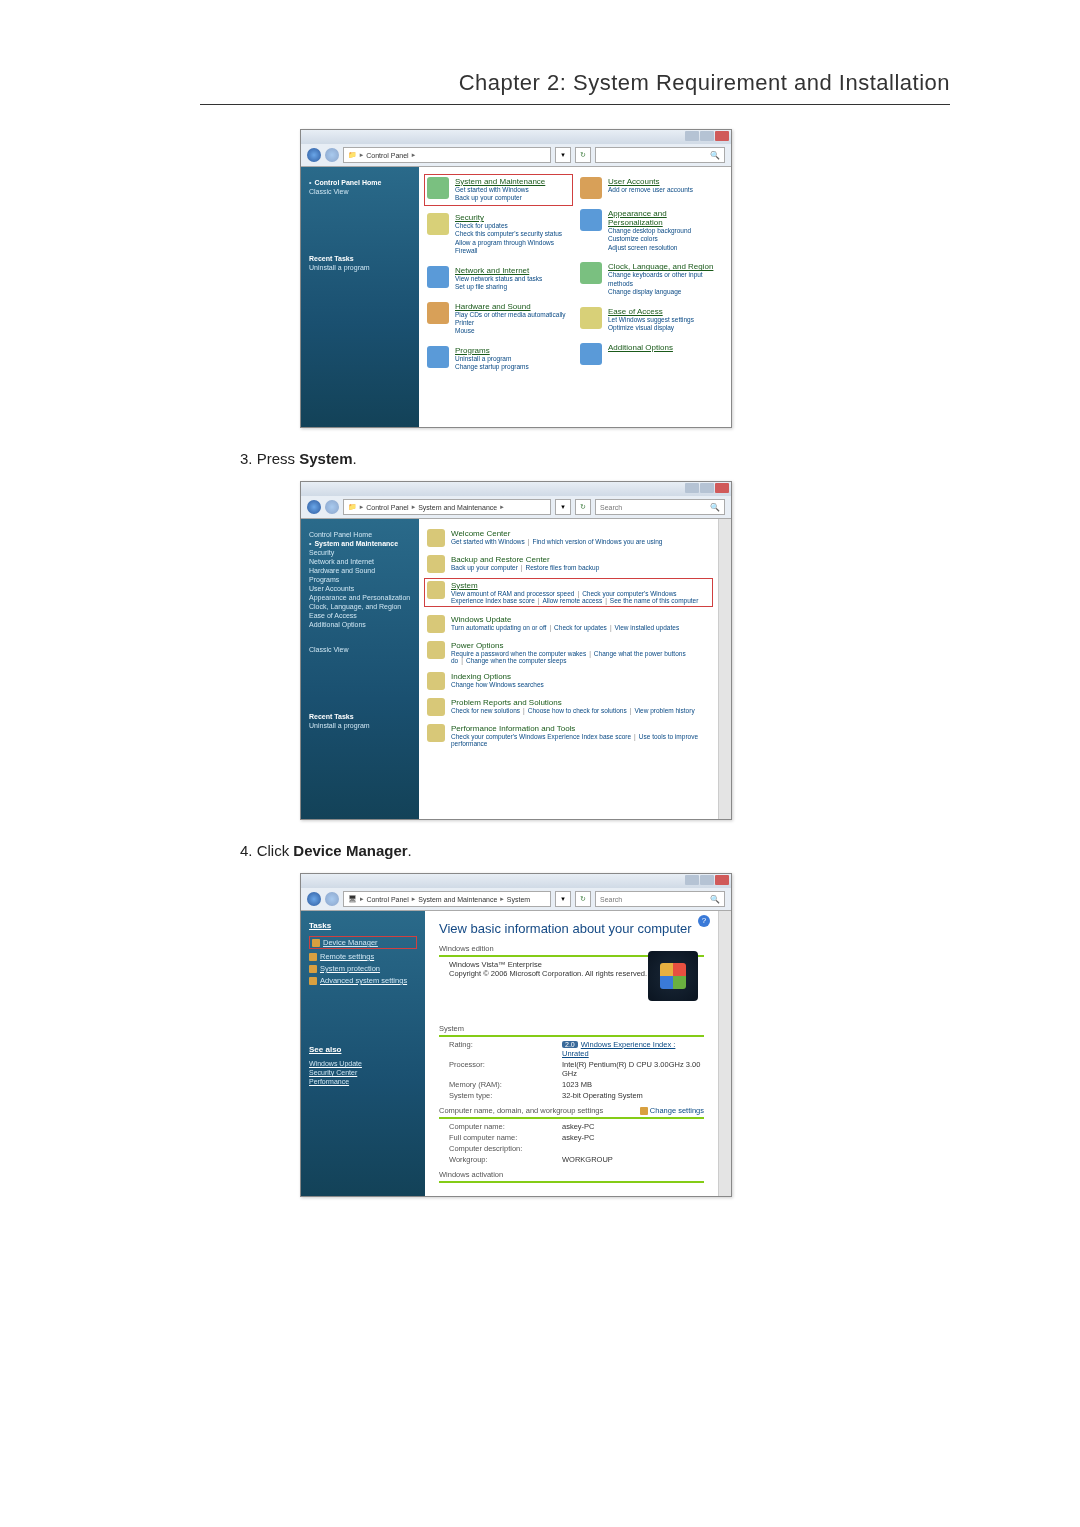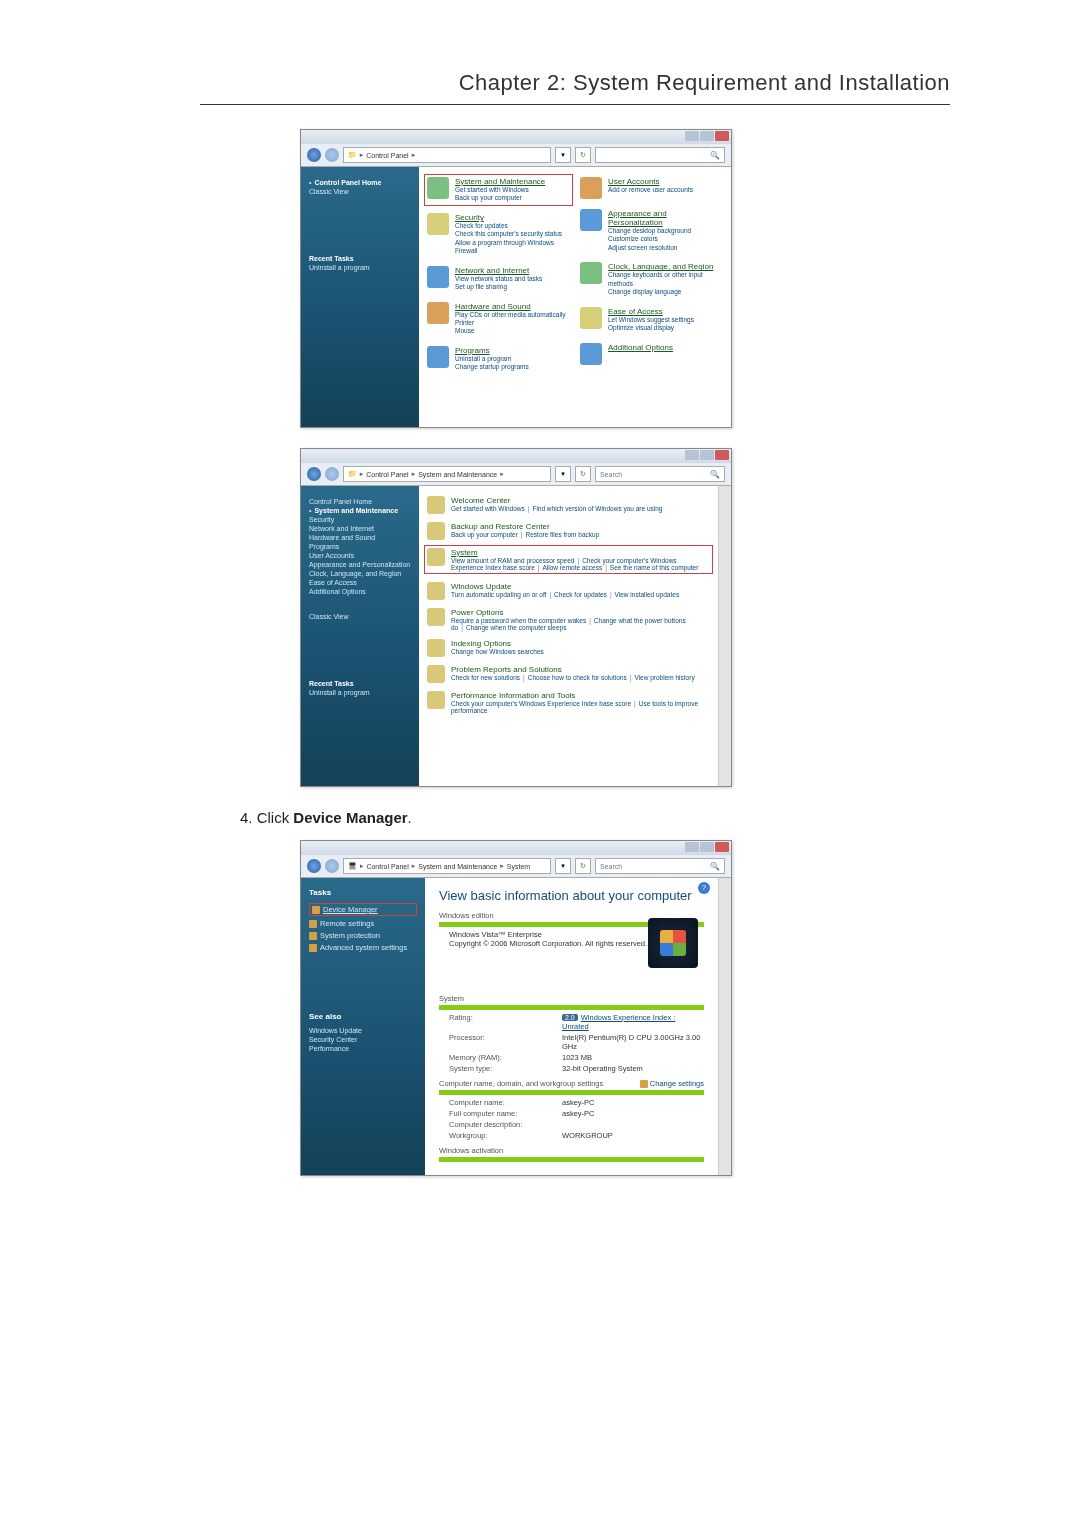--- a/index.html
+++ b/index.html
@@ -110,21 +110,21 @@
 
   .tasks-hdr { font-size: 8px; font-weight: bold; color: #fff; margin-bottom: 6px;}
   .tasks-item { color: #cfe6f3; font-size: 7.5px; margin: 3px 0; display:flex; align-items:center; gap:3px;}
   .tasks-item .shield { width:8px; height:8px; background:#d8a040; border-radius:1px;}
   .tasks-item.boxed { border: 1px solid #d04040; padding: 1px 2px; text-decoration: underline;}
   .seealso { margin-top: 60px;}
 
   
   .sys-main { flex: 1; background: #fff; padding: 10px 14px; font-size: 7.5px; color:#333;}
   .sys-hdr { color: #154a85; font-size: 13px; margin-bottom: 8px;}
-  .sys-section { color: #555; font-size: 7.5px; margin: 6px 0 3px 0; border-bottom:5px solid #84cc16; padding-bottom:2px;}
+  .sys-section { color: #555; font-size: 7.5px; margin: 6px 0 3px 0; border-bottom:2px solid #84cc16; padding-bottom:2px;}
   .sys-row { display: flex; margin: 2px 0;}
   .sys-label { width: 113px; color: #555;}
   .sys-val { flex:1; color:#333;}
   .sys-val a { color:#0a4a85; text-decoration:underline;}
   .winlogo { position:absolute; right:20px; width:50px; height:50px; background: radial-gradient(#1a2838,#0a1420); border-radius:4px; top: 40px;}
   .winlogo::after{ content:""; position:absolute; top:12px; left:12px; width:26px; height:26px; background: conic-gradient(#e85040 0 25%, #6ab040 25% 50%, #3a7ad8 50% 75%, #e8b040 75% 100%); border-radius:3px;}
   .help { position:absolute; right:8px; top:4px; width:12px;height:12px; background:#3a7ad8; color:#fff; border-radius:50%; font-size:8px; text-align:center; line-height:12px;}
   .scroll { width:12px; background:#e4e4e4; border-left:1px solid #ccc;}
   .change-link { color:#0a4a85; float:right;}
   .shield-inline { display:inline-block; width:8px; height:8px; background:#d8a040; border-radius:1px; vertical-align:middle;}
@@ -255,20 +255,23 @@
                 <div>
                   <div class="cp-title">Additional Options</div>
                 </div>
               </div>
             </div>
         </div>
       </div>
     </div>
   </div>
 
+  <div class="step">
+    <span>3.  Press </span><b>System</b><span>.</span>
+  </div>
 
   <div class="screenshot">
     <div class="win-title">
       <div class="win-btns">
         <div class="win-btn"></div>
         <div class="win-btn"></div>
         <div class="win-btn close"></div>
       </div>
     </div>
     <div class="addr">
@@ -394,21 +397,21 @@
         <span>System</span>
       </div>
       <div class="dd">▾</div>
       <div class="dd refresh">↻</div>
       <div class="searchbox">
         <span>Search</span>
           <span class="mag">🔍</span>
       </div>
     </div>
     <div class="body-row" style="min-height:280px;">
-      <div class="sidebar" id="s3-sidebar" style="width:108px;">
+      <div class="sidebar" id="s3-sidebar" style="width:108px;text-decoration:underline;">
           <div class="tasks-hdr">Tasks</div>
           <div class="tasks-item boxed">
             <span class="shield"></span>
             <span>Device Manager</span>
           </div>
           <div class="tasks-item">
             <span class="shield"></span>
             <span>Remote settings</span>
           </div>
           <div class="tasks-item">

